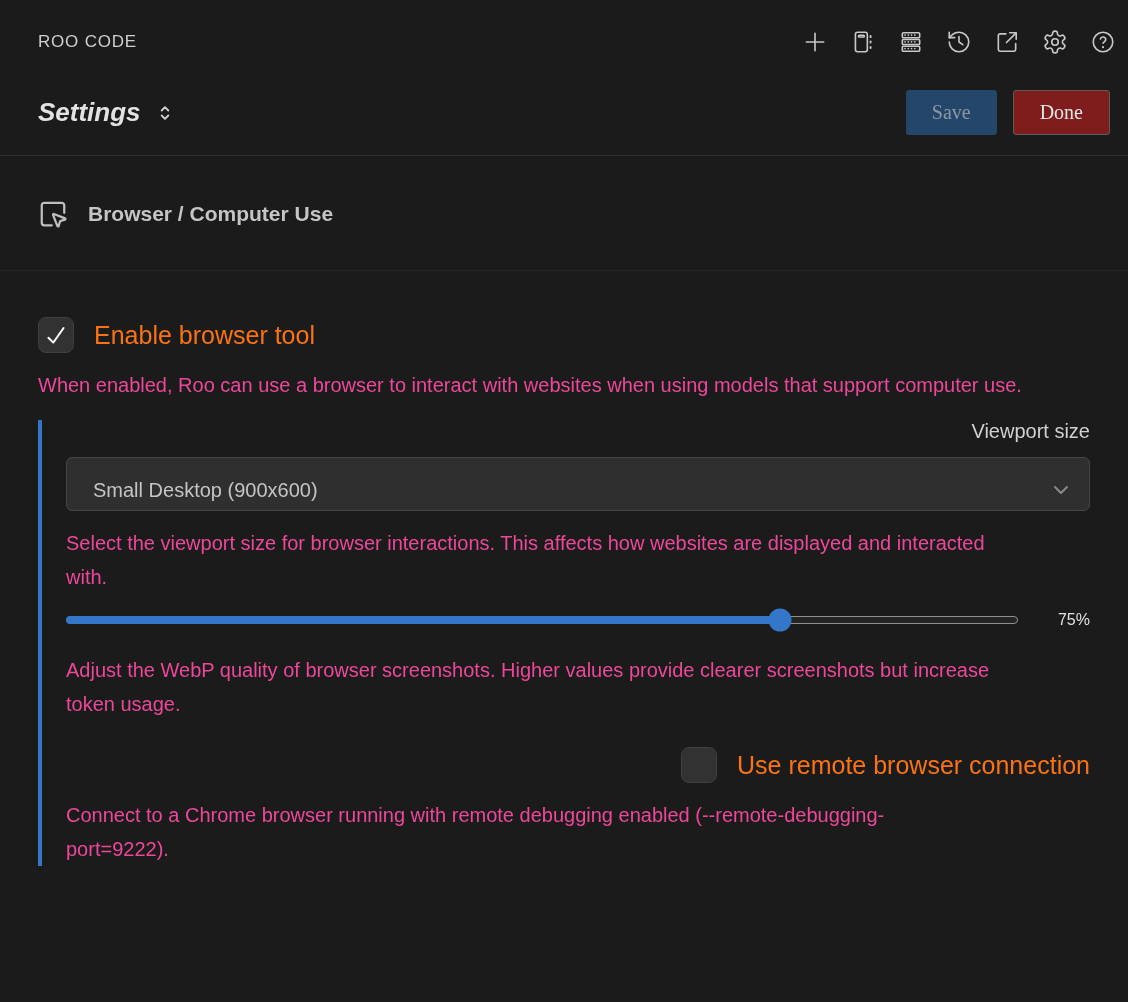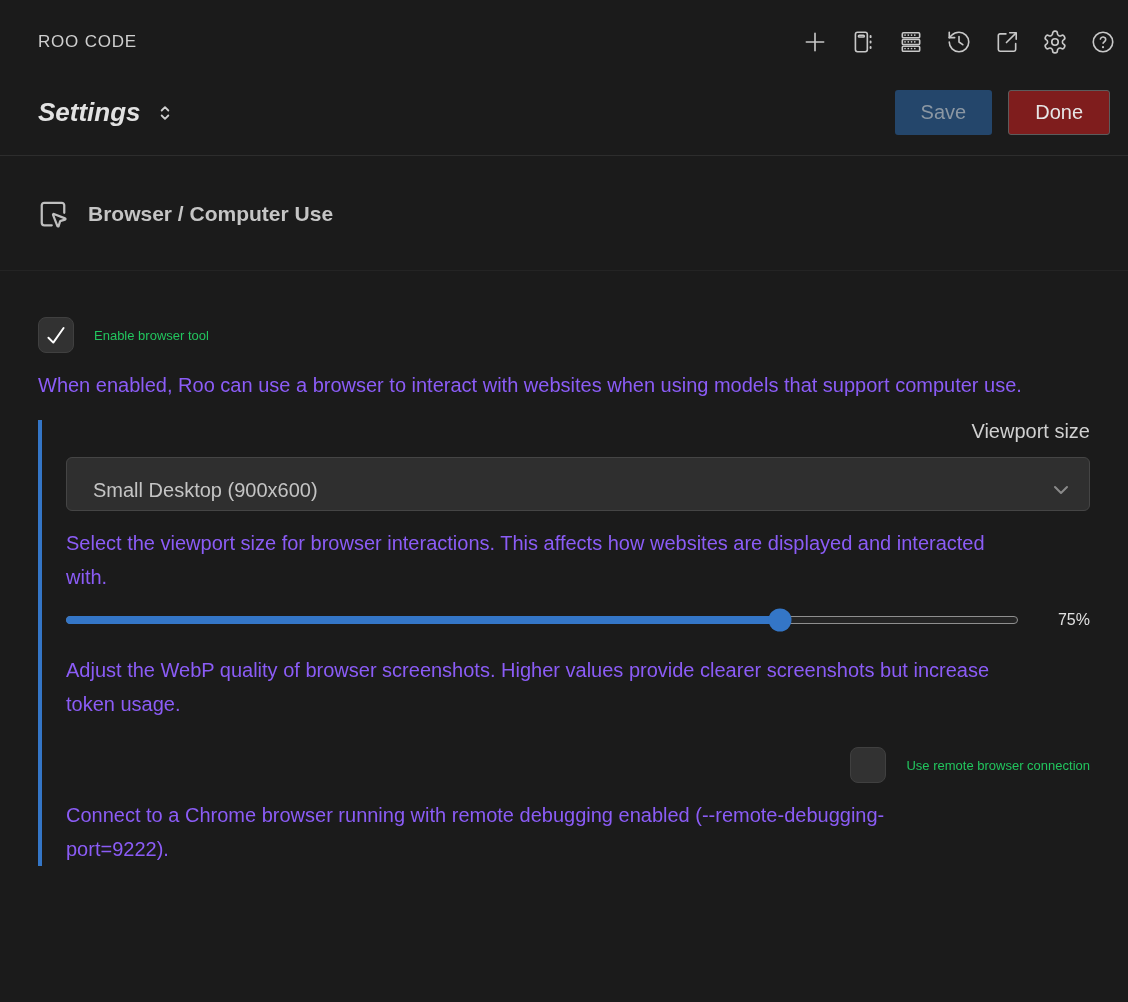--- a/index.html
+++ b/index.html
@@ -15,21 +15,21 @@
     color:#c8c8c8; cursor:pointer; }
   .tb-icon svg { width:26px; height:26px; }
 
   
   .settings-row { display:flex; align-items:center; justify-content:space-between;
     height:86px; padding:0 18px 0 38px; border-bottom:1px solid #2d2d2d; }
   .settings-title-wrap { display:flex; align-items:center; gap:14px;font-style:italic; }
   .settings-title { font-size:26px; font-weight:700; color:#e2e2e2; }
   .unfold-icon { color:#d0d0d0; display:flex; }
   .header-buttons { display:flex; align-items:center; gap:16px; }
-  .btn { font-family:Liberation Sans, sans-serif; font-size:20px; height:45px; padding:0 26px;
+  .btn { font-family:Liberation Serif, serif; font-size:20px; height:45px; padding:0 26px;
     border-radius:3px; cursor:pointer; }
   .btn-save { background:#24466b; color:#8b97a3; border:none; }
   .btn-done { background:#7f1d1d; color:#e6e6e6; border:1px solid #5c5c5c; }
 
   
   .section-header { display:flex; align-items:center; gap:20px;
     margin:36px 38px 0 38px; height:44px; }
   .section-icon { color:#bfbfbf; display:flex; }
   .section-title { font-size:21px; font-weight:700; color:#c5c5c5; }
   .section-divider { height:1px; background:#242424; margin-top:34px; }
@@ -37,23 +37,23 @@
   
   .content { padding:0 38px; }
 
   .checkbox-row { display:flex; align-items:center; gap:20px; }
   .checkbox-row.first { margin-top:46px; }
   .checkbox { width:36px; height:36px; border-radius:8px; background:#323232;
     border:1px solid #404040; display:flex; align-items:center; justify-content:center;
     cursor:pointer; flex:none; }
   .checkbox svg { display:none; }
   .checkbox.checked svg { display:block; }
-  .checkbox-label { font-size:13px; color:#22c55e; }
-
-  .desc { font-size:20px; line-height:34px; color:#8b5cf6; margin-top:15px; }
+  .checkbox-label { font-size:25px; color:#f97316; }
+
+  .desc { font-size:20px; line-height:34px; color:#ec4899; margin-top:15px; }
   .desc-1 { max-width:1010px; }
   .desc-2, .desc-3 { max-width:960px; }
   .desc-4 { max-width:880px; }
 
   .group { margin-top:18px; border-left:4px solid #3476c7; padding-left:24px; }
   .field-label { font-size:20px; color:#d0d0d0;text-align:right; }
   .field-label.second { margin-top:26px; }
 
   .select { margin-top:14px; height:54px; background:#2f2f2f; border:1px solid #454545;
     border-radius:6px; display:flex; align-items:center; justify-content:space-between;

